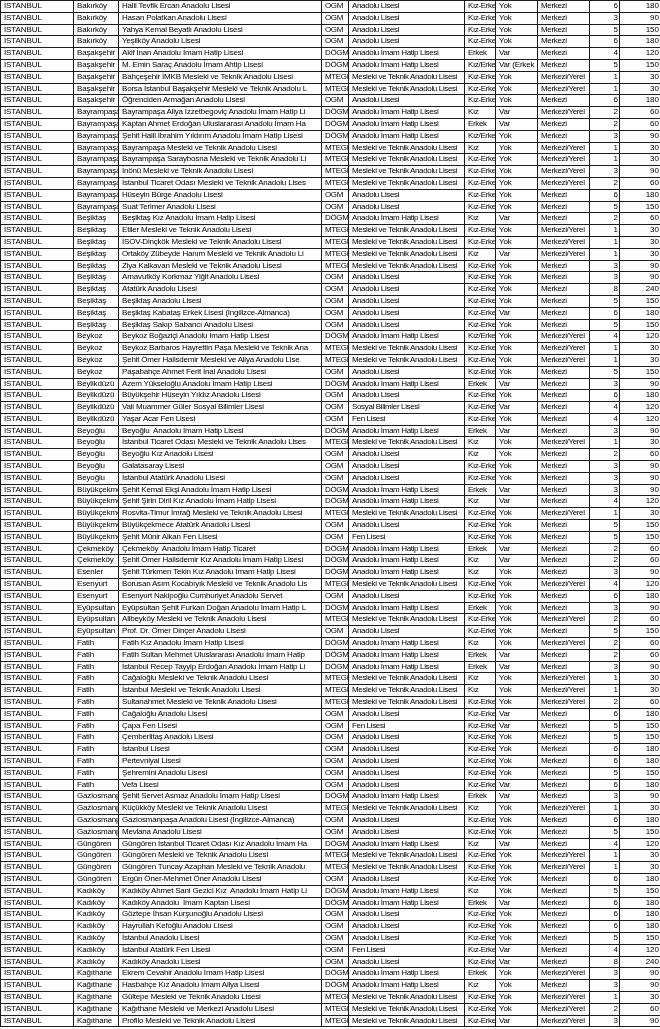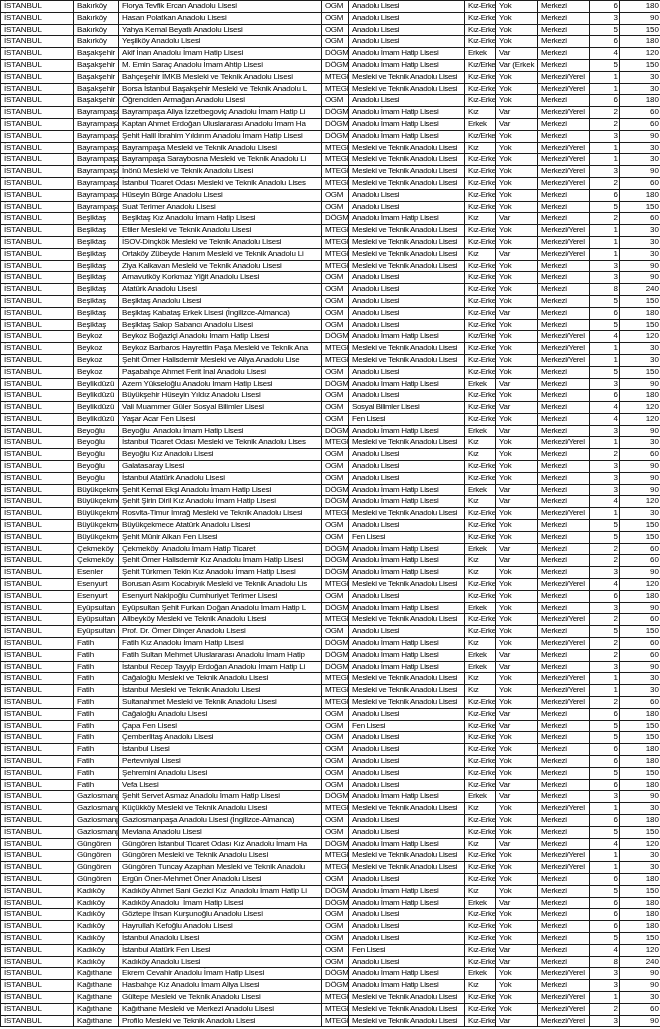--- a/index.html
+++ b/index.html
@@ -55,21 +55,21 @@
     <col style="width:31px">
     <col style="width:42px">
     <col style="width:52px">
     <col style="width:30px">
     <col style="width:41px">
   </colgroup>
   <tbody id="schools-tbody">
       <tr>
         <td class="c0">İSTANBUL</td>
         <td class="c1">Bakırköy</td>
-        <td class="c2">Florya Tevfik Ercan Anadolu Lisesi</td>
+        <td class="c2">Halil Tevfik Ercan Anadolu Lisesi</td>
         <td class="c3">OGM</td>
         <td class="c4">Anadolu Lisesi</td>
         <td class="c5">Kız-Erkek</td>
         <td class="c6">Yok</td>
         <td class="c7">Merkezi</td>
         <td class="c8">6</td>
         <td class="c9">180</td>
       </tr>
       <tr>
         <td class="c0">İSTANBUL</td>
@@ -655,21 +655,21 @@
         <td class="c4">Mesleki ve Teknik Anadolu Lisesi</td>
         <td class="c5">Kız-Erkek</td>
         <td class="c6">Yok</td>
         <td class="c7">Merkezi/Yerel</td>
         <td class="c8">4</td>
         <td class="c9">120</td>
       </tr>
       <tr>
         <td class="c0">İSTANBUL</td>
         <td class="c1">Esenyurt</td>
-        <td class="c2">Esenyurt Nakipoğlu Cumhuriyet Terimer Lisesi</td>
+        <td class="c2">Esenyurt Nakipoğlu Cumhuriyet Anadolu Servet</td>
         <td class="c3">OGM</td>
         <td class="c4">Anadolu Lisesi</td>
         <td class="c5">Kız-Erkek</td>
         <td class="c6">Yok</td>
         <td class="c7">Merkezi</td>
         <td class="c8">6</td>
         <td class="c9">180</td>
       </tr>
       <tr>
         <td class="c0">İSTANBUL</td>
@@ -967,21 +967,21 @@
         <td class="c4">Anadolu İmam Hatip Lisesi</td>
         <td class="c5">Kız</td>
         <td class="c6">Yok</td>
         <td class="c7">Merkezi</td>
         <td class="c8">5</td>
         <td class="c9">150</td>
       </tr>
       <tr>
         <td class="c0">İSTANBUL</td>
         <td class="c1">Kadıköy</td>
-        <td class="c2">Kadıköy Anadolu  İmam Hatip Lisesi</td>
+        <td class="c2">Kadıköy Anadolu  İmam Kaptan Lisesi</td>
         <td class="c3">DÖGM</td>
         <td class="c4">Anadolu İmam Hatip Lisesi</td>
         <td class="c5">Erkek</td>
         <td class="c6">Var</td>
         <td class="c7">Merkezi</td>
         <td class="c8">6</td>
         <td class="c9">180</td>
       </tr>
       <tr>
         <td class="c0">İSTANBUL</td>

